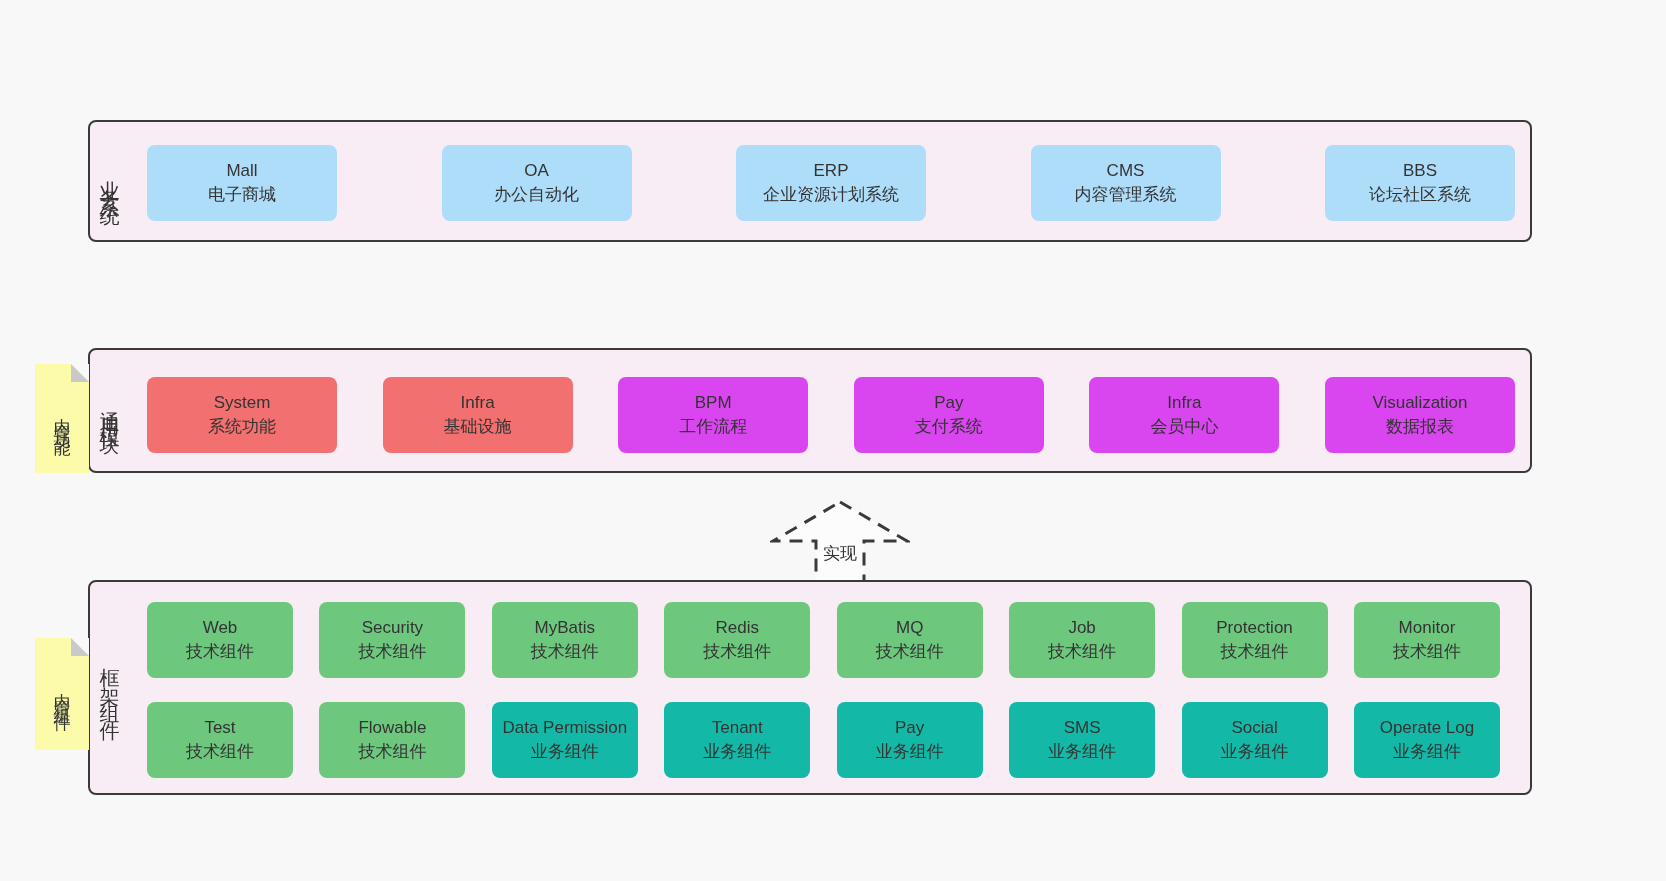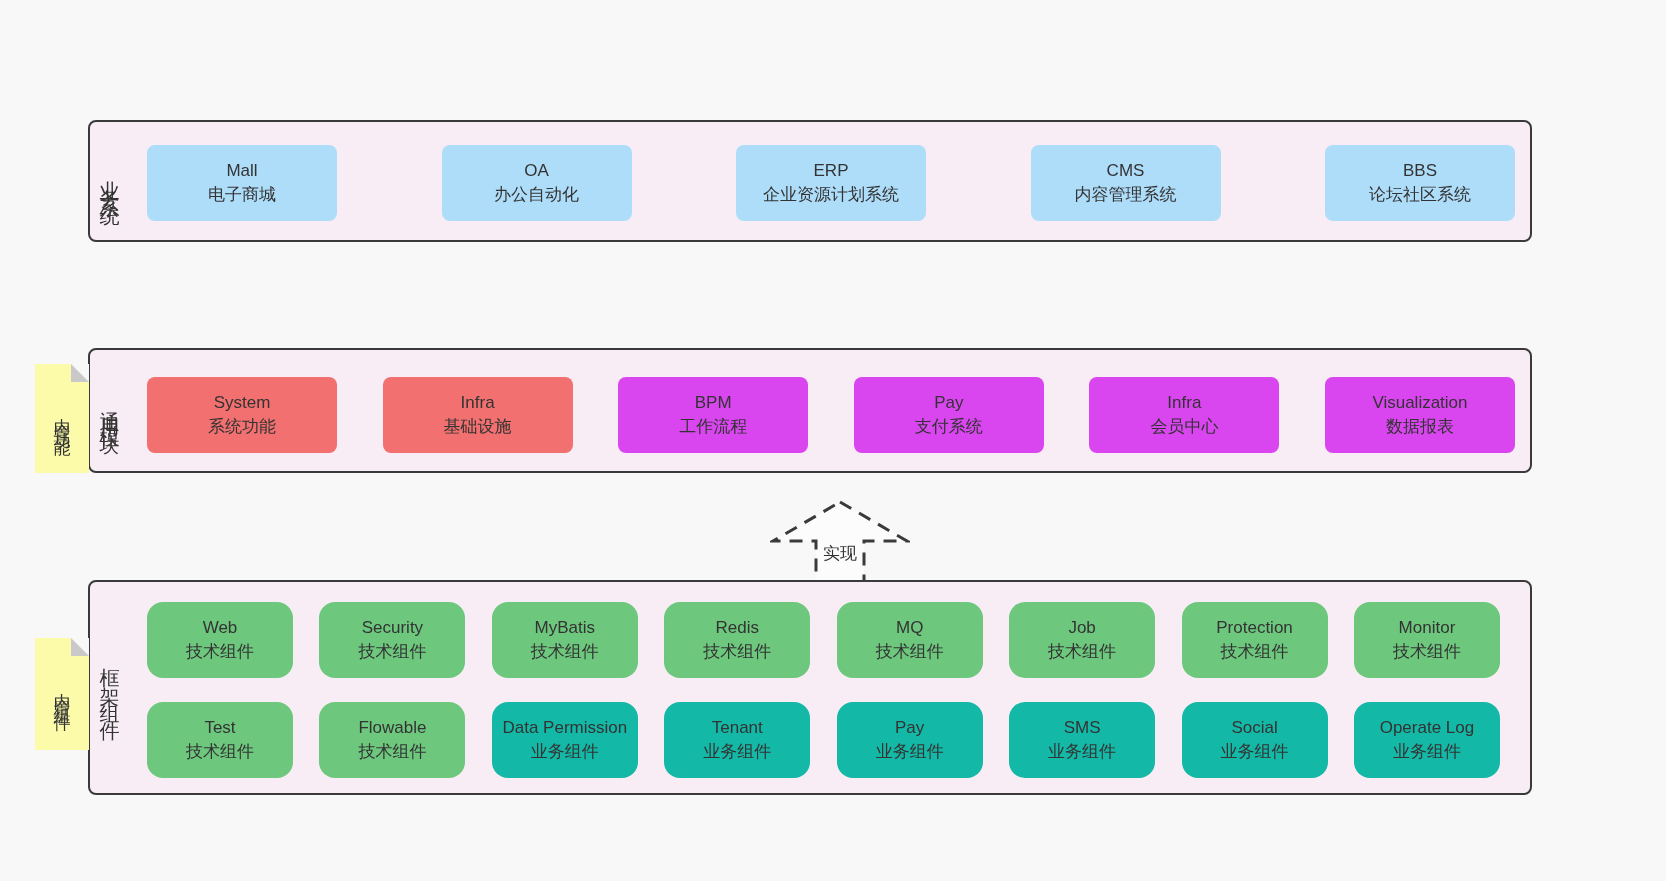--- a/index.html
+++ b/index.html
@@ -35,21 +35,21 @@
   #fw-row1 { top:20px; }
   #fw-row2 { top:120px; }
 
   .box {
     box-sizing:border-box; border-radius:8px;
     display:flex; flex-direction:column; align-items:center; justify-content:center;
     text-align:center; padding:4px 6px;
   }
   .box .t, .box .s { font-size:17px; line-height:1.4; }
   .w190 { width:190px; height:76px; }
-  .w146 { width:146px; height:76px;border-radius:16px; }
+  .w146 { width:146px; height:76px; }
   .blue  { background:#aeddfa; }
   .red   { background:#f2706f; }
   .pink  { background:#d946ef; }
   .gdark { background:#6dc87e; }
   .glite { background:#14b8a6; }
 
   .note {
     position:absolute; left:35px; width:54px; background:#fbfba9; z-index:5;
     display:flex; align-items:center; justify-content:center;
   }

